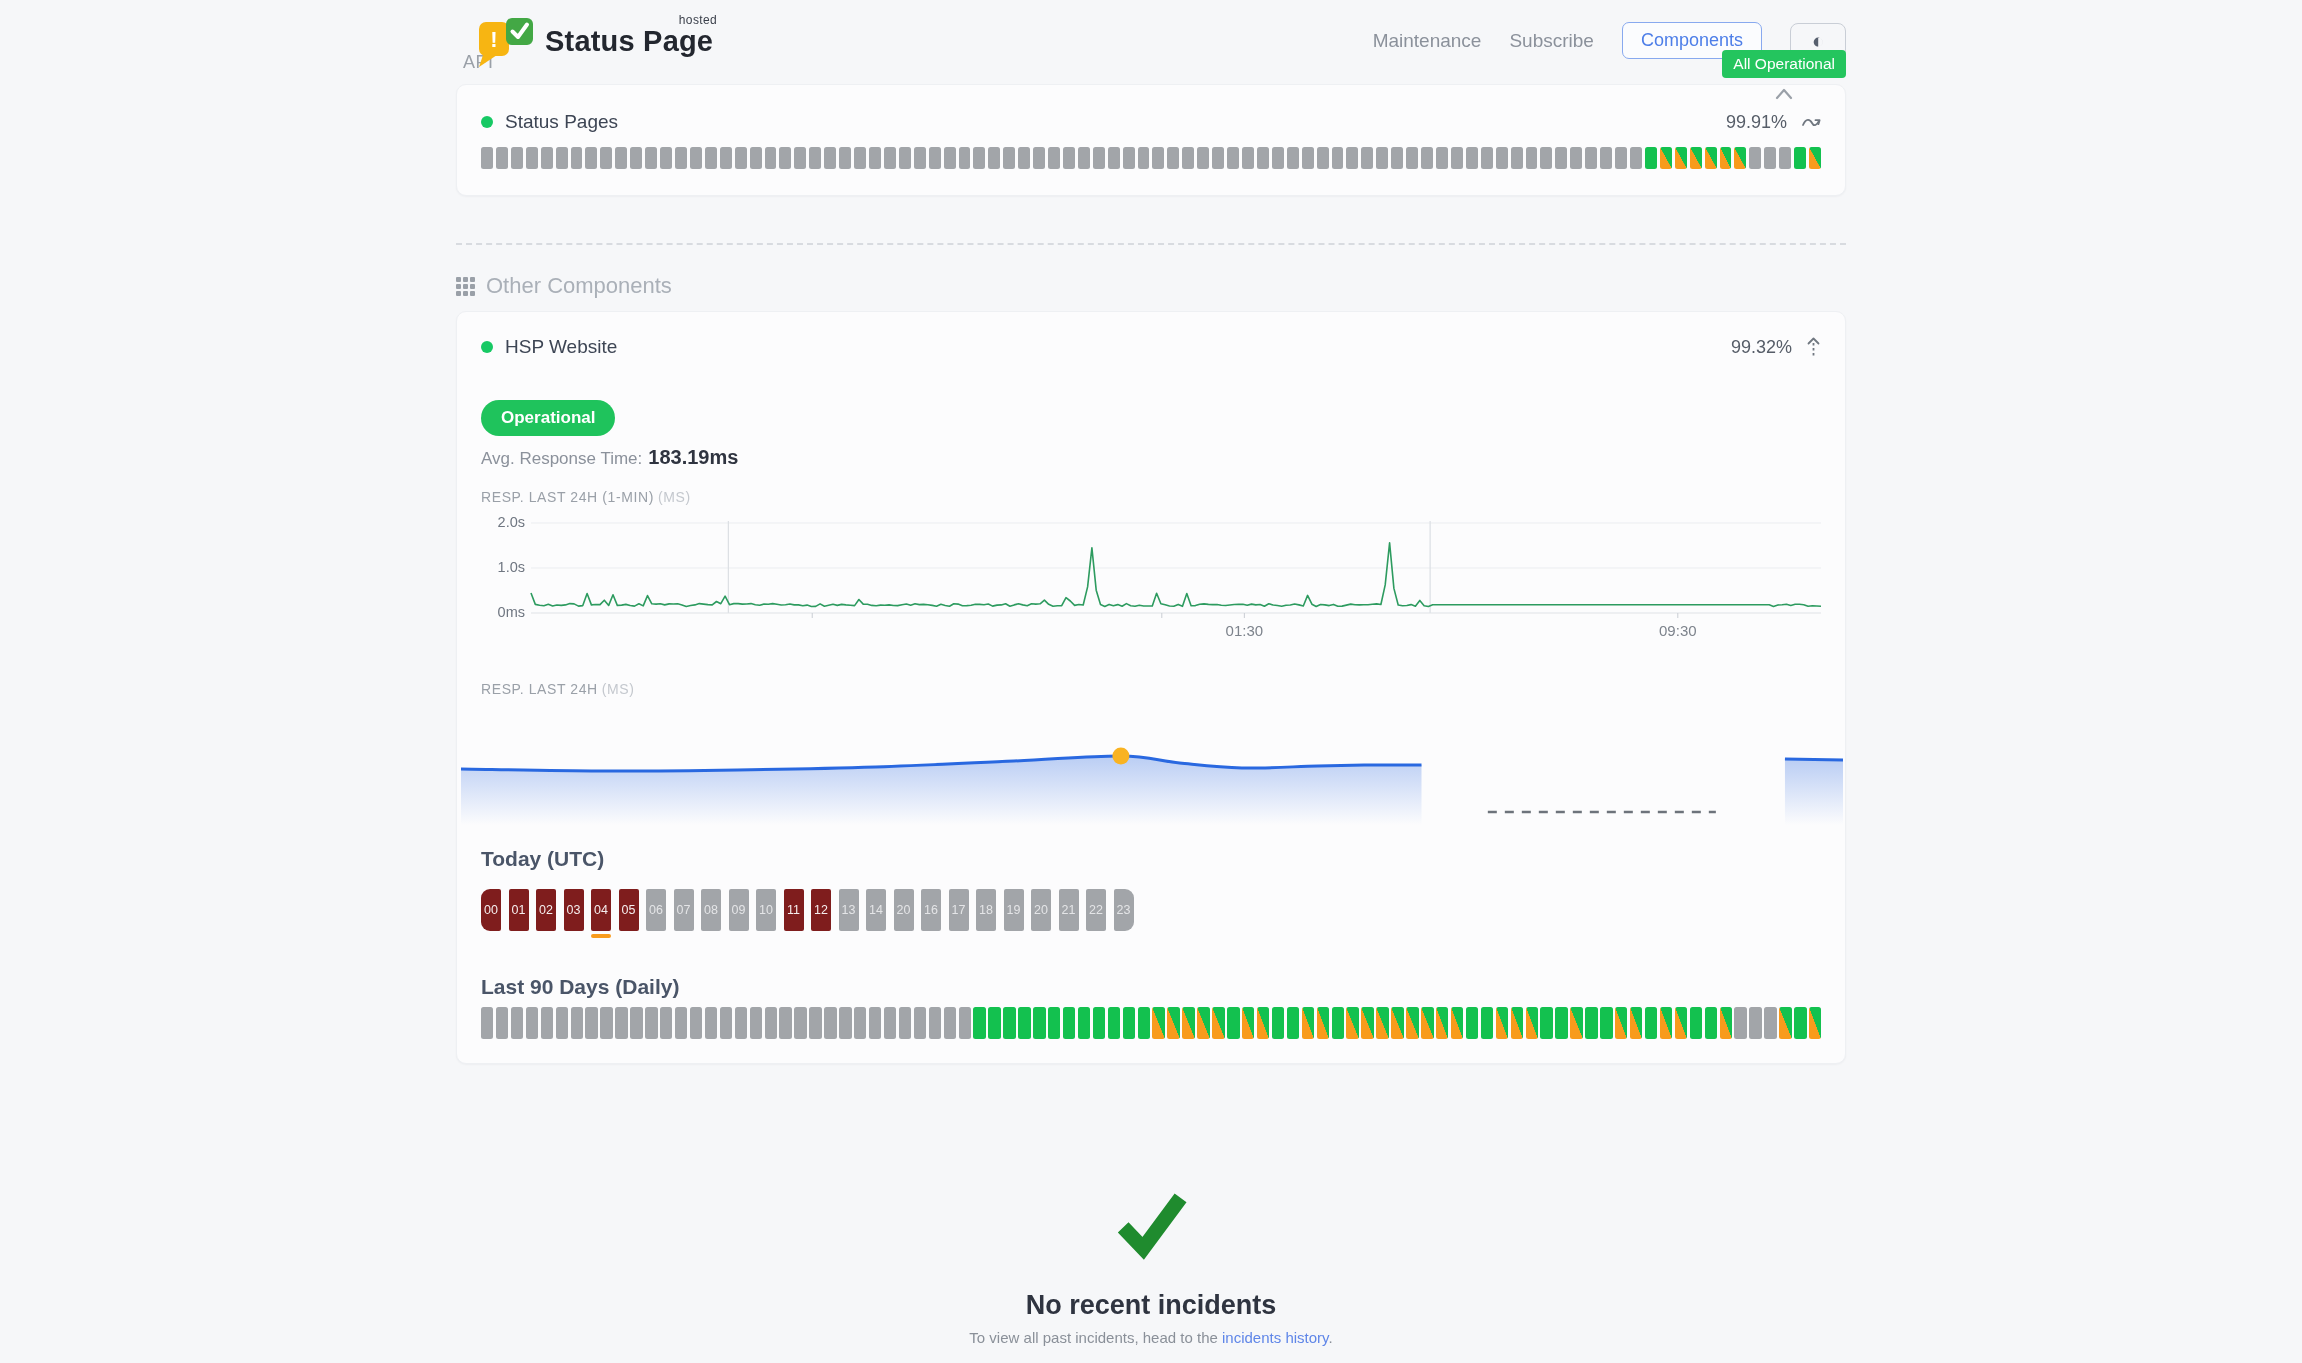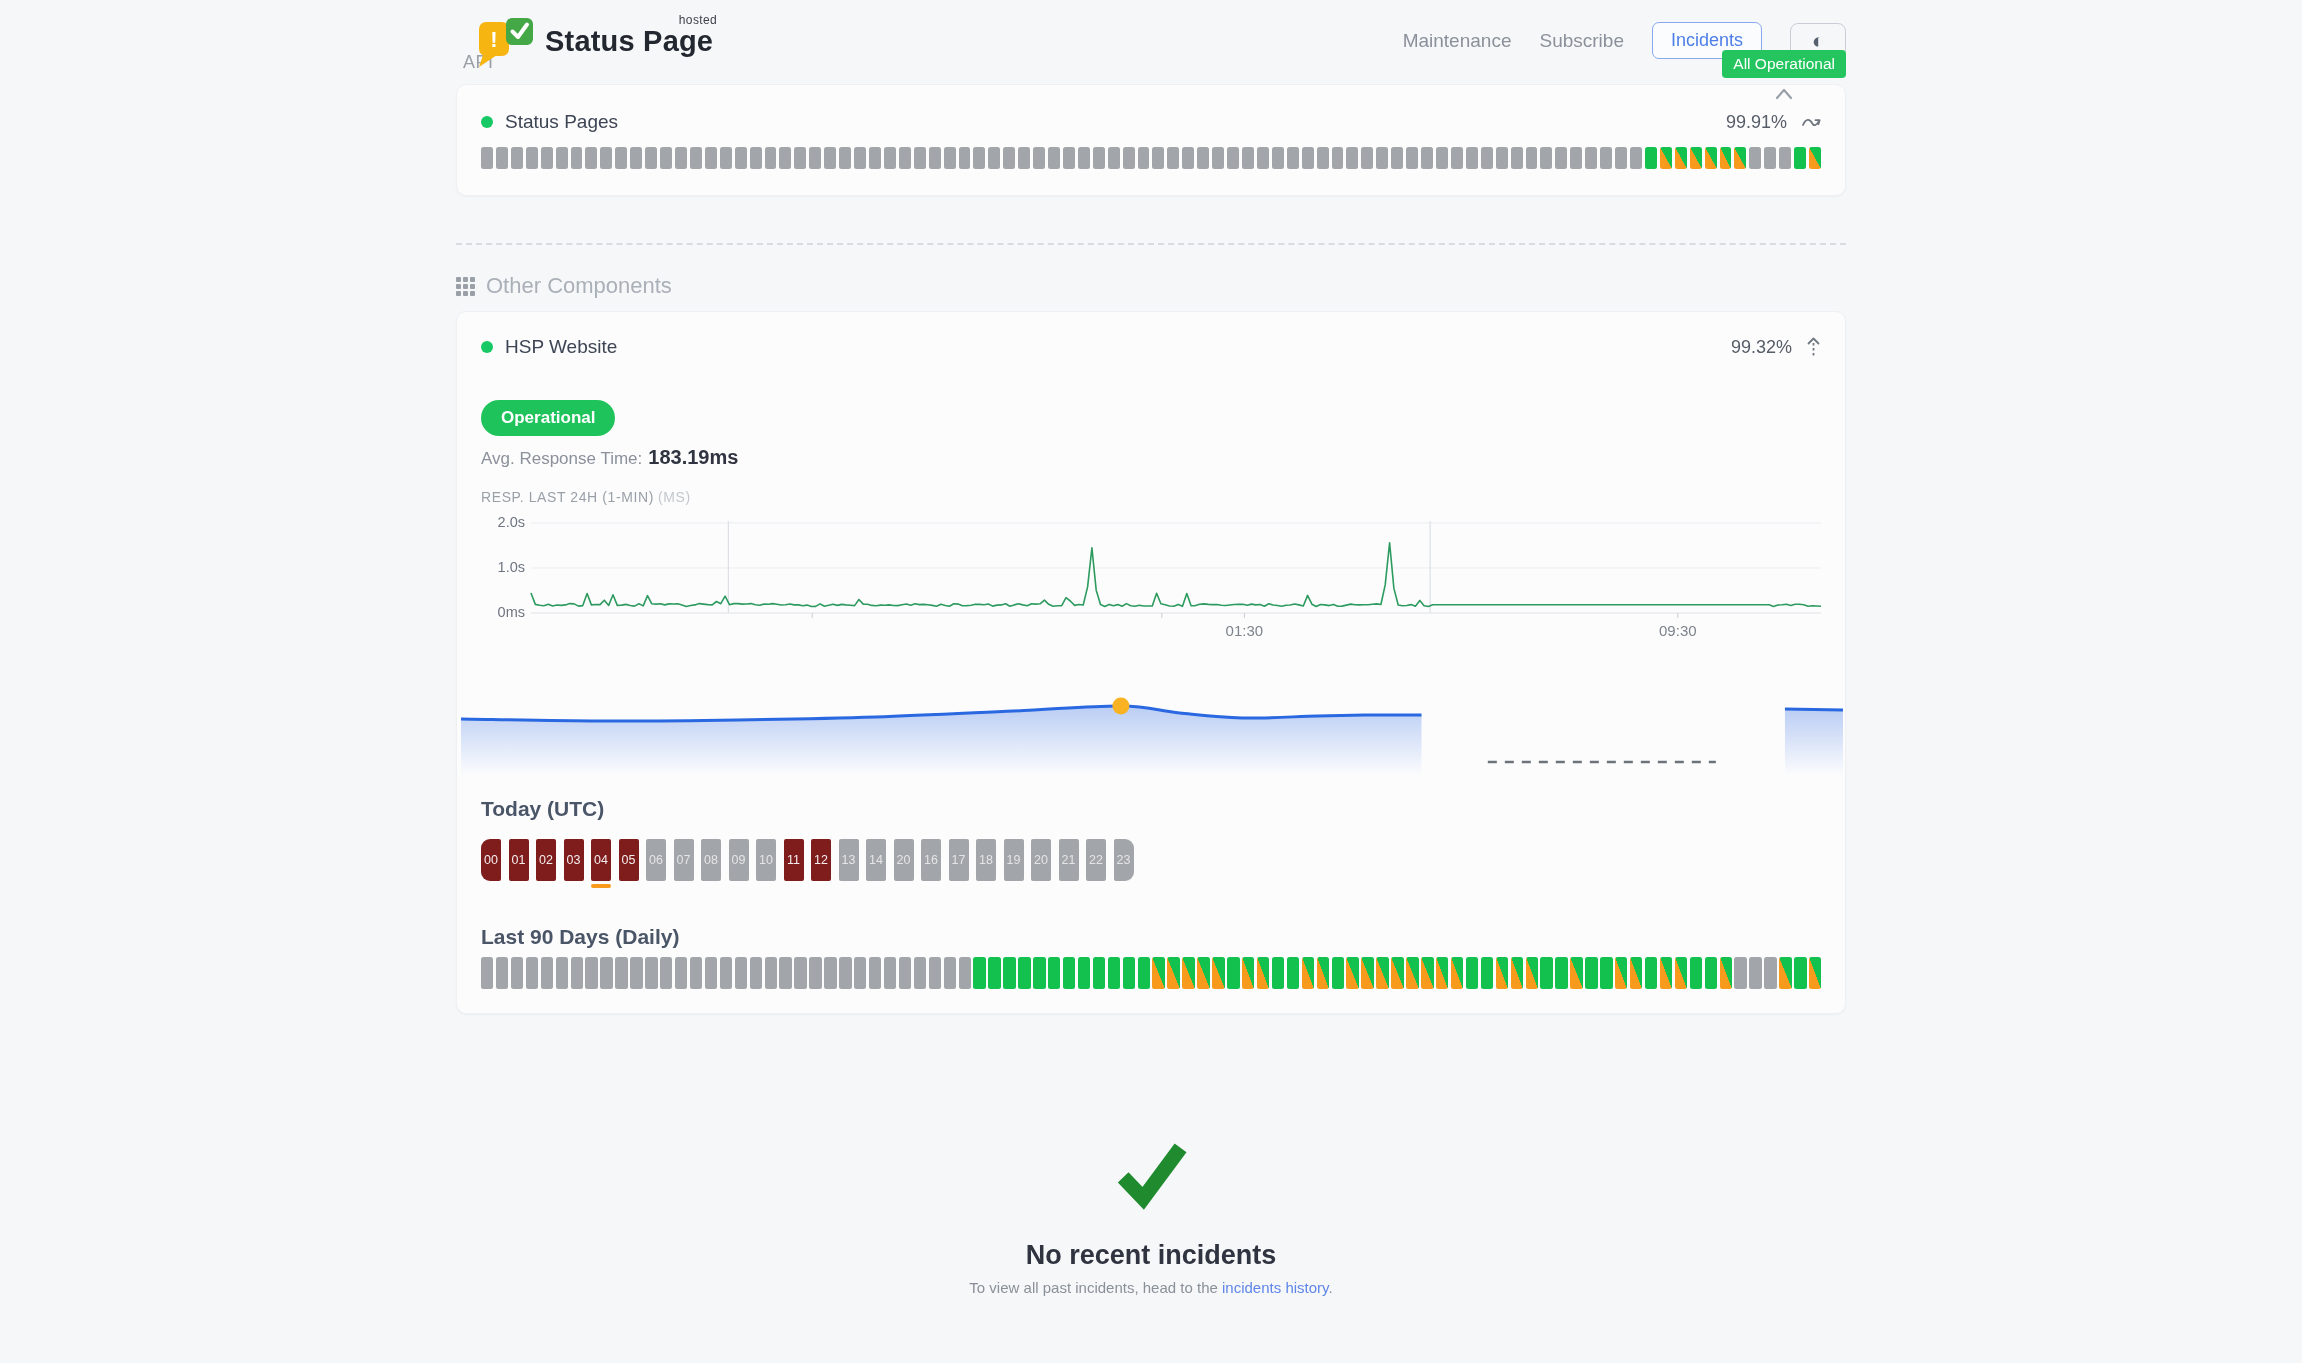--- a/index.html
+++ b/index.html
@@ -92,21 +92,21 @@
         <polyline points="36.5,17.5 42,23 51,10.5" fill="none" stroke="#ffffff" stroke-width="4" stroke-linecap="round" stroke-linejoin="round"></polyline>
       </svg>
       <div class="logo-text">
         <span>Status Page</span>
         <span class="hosted">hosted</span>
       </div>
     </div>
     <div class="nav">
       <a href="#">Maintenance</a>
       <a href="#">Subscribe</a>
-      <button class="btn-subscribe">Incidents</button>
+      <button class="btn-subscribe">Components</button>
       <button class="btn-theme"><span>◐</span></button>
     </div>
   </div>
 
   <div class="badge-row">
     <span class="badge-operational">All Operational</span>
     <svg width="18" height="12" viewBox="0 0 18 12">
       <polyline points="2,10 9,2 16,10" fill="none" stroke="#9aa0a8" stroke-width="2.2" stroke-linecap="round" stroke-linejoin="round"></polyline>
     </svg>
   </div>
@@ -270,20 +270,23 @@
           <line x1="50" y1="96" x2="1340" y2="96" stroke="#dfe2e6" stroke-width="1"></line>
           <line x1="331.22" y1="96" x2="331.22" y2="101" stroke="#c9cdd3" stroke-width="1"></line>
           <line x1="680.81" y1="96" x2="680.81" y2="101" stroke="#c9cdd3" stroke-width="1"></line>
           <line x1="763.37" y1="96" x2="763.37" y2="101" stroke="#c9cdd3" stroke-width="1"></line>
           <line x1="1196.81" y1="96" x2="1196.81" y2="101" stroke="#c9cdd3" stroke-width="1"></line>
           <text x="763.37" y="119" text-anchor="middle" font-size="15" fill="#7d838c">01:30</text>
           <text x="1196.81" y="119" text-anchor="middle" font-size="15" fill="#7d838c">09:30</text>
           <polyline points="50.0,76.0 54.3,87.4 58.6,88.3 62.9,88.8 67.3,87.3 71.6,89.0 75.9,88.0 80.2,88.4 84.5,87.9 88.8,86.6 93.1,86.9 97.5,89.1 101.8,88.6 106.1,76.5 110.4,87.9 114.7,87.5 119.0,87.6 123.3,83.2 127.7,88.4 132.0,77.8 136.3,88.4 140.6,88.1 144.9,87.4 149.2,88.5 153.5,89.1 157.9,86.8 162.2,88.9 166.5,78.6 170.8,86.8 175.1,87.1 179.4,86.8 183.7,87.9 188.1,86.9 192.4,87.0 196.7,86.7 201.0,87.9 205.3,89.5 209.6,88.5 213.9,87.9 218.3,86.6 222.6,87.1 226.9,87.6 231.2,87.9 235.5,84.5 239.8,86.7 244.1,79.2 248.5,87.7 252.8,86.6 257.1,86.6 261.4,87.1 265.7,87.0 270.0,86.6 274.3,87.8 278.7,88.3 283.0,87.1 287.3,87.3 291.6,86.6 295.9,87.3 300.2,88.0 304.5,87.8 308.9,87.0 313.2,87.9 317.5,87.9 321.8,88.7 326.1,88.1 330.4,89.5 334.7,89.4 339.1,86.9 343.4,89.3 347.7,88.3 352.0,87.3 356.3,88.4 360.6,87.4 364.9,87.9 369.3,88.3 373.6,88.6 377.9,82.5 382.2,87.1 386.5,87.2 390.8,88.4 395.2,88.7 399.5,88.1 403.8,88.3 408.1,87.9 412.4,88.5 416.7,88.6 421.0,87.8 425.4,87.0 429.7,88.2 434.0,86.8 438.3,87.6 442.6,87.4 446.9,87.7 451.2,88.4 455.6,89.2 459.9,87.3 464.2,88.5 468.5,89.3 472.8,86.8 477.1,87.1 481.4,88.8 485.8,88.6 490.1,88.3 494.4,87.3 498.7,87.4 503.0,87.7 507.3,87.0 511.6,89.1 516.0,88.1 520.3,87.9 524.6,86.7 528.9,89.2 533.2,87.9 537.5,86.8 541.8,87.9 546.2,88.7 550.5,86.8 554.8,87.1 559.1,86.8 563.4,83.2 567.7,87.3 572.0,89.2 576.4,88.7 580.7,88.7 585.0,80.7 589.3,84.0 593.6,88.4 597.9,87.5 602.2,88.0 606.6,69.9 610.9,30.8 615.2,73.2 619.5,87.5 623.8,89.4 628.1,87.4 632.4,88.7 636.8,87.6 641.1,89.2 645.4,86.6 649.7,88.7 654.0,89.3 658.3,88.2 662.6,89.0 667.0,89.0 671.3,88.9 675.6,76.3 679.9,86.8 684.2,87.8 688.5,89.0 692.8,89.3 697.2,87.4 701.5,89.3 705.8,76.5 710.1,88.7 714.4,88.6 718.7,87.2 723.0,86.9 727.4,87.4 731.7,87.6 736.0,87.5 740.3,88.3 744.6,88.5 748.9,88.0 753.2,87.5 757.6,87.4 761.9,87.3 766.2,88.2 770.5,87.1 774.8,87.9 779.1,87.5 783.4,89.2 787.8,86.7 792.1,88.0 796.4,88.5 800.7,89.3 805.0,88.2 809.3,88.0 813.6,87.0 818.0,87.9 822.3,89.0 826.6,78.4 830.9,87.2 835.2,89.5 839.5,87.5 843.8,87.9 848.2,88.6 852.5,87.4 856.8,89.2 861.1,89.1 865.4,88.1 869.7,87.1 874.0,87.8 878.4,87.9 882.7,87.7 887.0,87.7 891.3,87.2 895.6,86.9 899.9,87.5 904.2,67.9 908.6,25.8 912.9,71.4 917.2,88.0 921.5,88.7 925.8,88.5 930.1,87.6 934.4,89.2 938.8,83.4 943.1,88.7 947.4,89.5 951.7,87.8 956.0,87.8 960.3,87.8 964.6,87.8 969.0,87.8 973.3,87.8 977.6,87.8 981.9,87.8 986.2,87.8 990.5,87.8 994.8,87.8 999.2,87.8 1003.5,87.8 1007.8,87.8 1012.1,87.8 1016.4,87.8 1020.7,87.8 1025.1,87.8 1029.4,87.8 1033.7,87.8 1038.0,87.8 1042.3,87.8 1046.6,87.8 1050.9,87.8 1055.3,87.8 1059.6,87.8 1063.9,87.8 1068.2,87.8 1072.5,87.8 1076.8,87.8 1081.1,87.8 1085.5,87.8 1089.8,87.8 1094.1,87.8 1098.4,87.8 1102.7,87.8 1107.0,87.8 1111.3,87.8 1115.7,87.8 1120.0,87.8 1124.3,87.8 1128.6,87.8 1132.9,87.8 1137.2,87.8 1141.5,87.8 1145.9,87.8 1150.2,87.8 1154.5,87.8 1158.8,87.8 1163.1,87.8 1167.4,87.8 1171.7,87.8 1176.1,87.8 1180.4,87.8 1184.7,87.8 1189.0,87.8 1193.3,87.8 1197.6,87.8 1201.9,87.8 1206.3,87.8 1210.6,87.8 1214.9,87.8 1219.2,87.8 1223.5,87.8 1227.8,87.8 1232.1,87.8 1236.5,87.8 1240.8,87.8 1245.1,87.8 1249.4,87.8 1253.7,87.8 1258.0,87.8 1262.3,87.8 1266.7,87.8 1271.0,87.8 1275.3,87.8 1279.6,87.8 1283.9,87.8 1288.2,87.8 1292.5,89.5 1296.9,88.0 1301.2,87.7 1305.5,87.2 1309.8,88.4 1314.1,87.2 1318.4,87.3 1322.7,87.7 1327.1,89.3 1331.4,88.8 1335.7,89.0 1340.0,89.2" fill="none" stroke="#2d9b5f" stroke-width="1.6" stroke-linejoin="round"></polyline>
         </svg></div>
 
+    <div class="chart-label" style="margin-top:34px">
+      <span>RESP. LAST 24H</span><span class="unit">(MS)</span>
+    </div>
     <div class="chart2-wrap" id="chart2"><svg width="1382" height="112" viewBox="0 0 1382 112">
     <defs>
             <linearGradient id="bgrad" x1="0" y1="0" x2="0" y2="1">
       <stop offset="0" stop-color="#9db9f0" stop-opacity="0.7"></stop>
       <stop offset="1" stop-color="#9db9f0" stop-opacity="0"></stop>
     </linearGradient>
           </defs>
     <path d="M0.0 56.0 C23.0 56.3, 92.1 57.8, 138.2 58.0 C184.3 58.2, 230.3 57.7, 276.4 57.0 C322.5 56.3, 368.5 55.5, 414.6 54.0 C460.7 52.5, 511.9 49.8, 552.8 48.0 C593.7 46.2, 632.3 42.7, 659.9 43.0 C687.5 43.3, 698.5 48.0, 718.6 50.0 C738.8 52.0, 757.8 54.5, 780.8 55.0 C803.9 55.5, 835.0 53.5, 856.8 53.0 C878.7 52.5, 894.8 52.2, 912.1 52.0 C929.4 51.8, 952.4 52.0, 960.5 52.0 L960.5 112 L0.0 112 Z" fill="url(#bgrad)"></path>
     <path d="M0.0 56.0 C23.0 56.3, 92.1 57.8, 138.2 58.0 C184.3 58.2, 230.3 57.7, 276.4 57.0 C322.5 56.3, 368.5 55.5, 414.6 54.0 C460.7 52.5, 511.9 49.8, 552.8 48.0 C593.7 46.2, 632.3 42.7, 659.9 43.0 C687.5 43.3, 698.5 48.0, 718.6 50.0 C738.8 52.0, 757.8 54.5, 780.8 55.0 C803.9 55.5, 835.0 53.5, 856.8 53.0 C878.7 52.5, 894.8 52.2, 912.1 52.0 C929.4 51.8, 952.4 52.0, 960.5 52.0" fill="none" stroke="#2968e0" stroke-width="3"></path>
     <path d="M1323.956 46 L1382 47 L1382 112 L1323.956 112 Z" fill="url(#bgrad)"></path>

